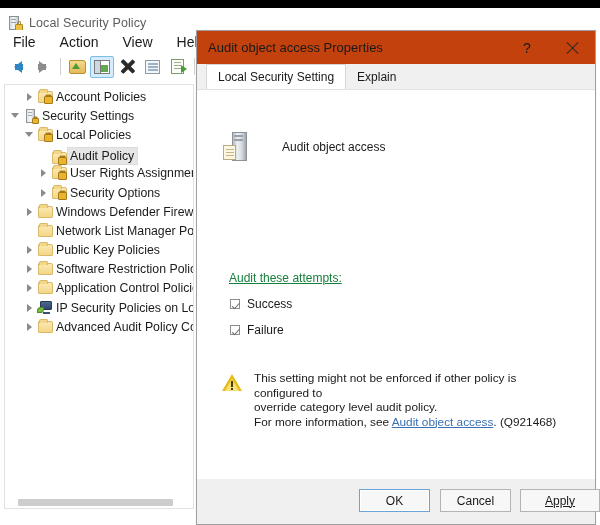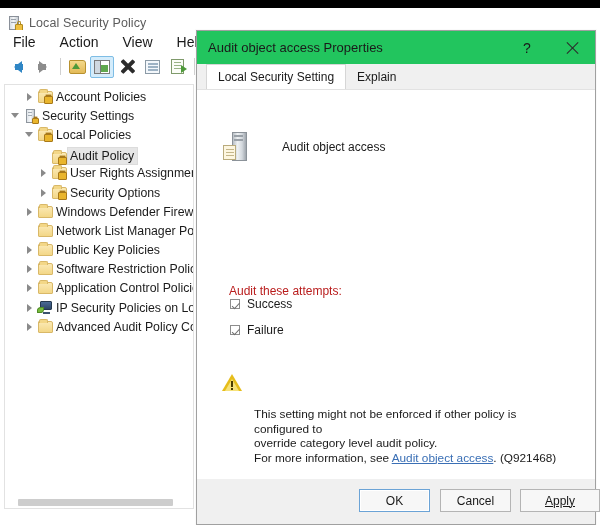--- a/index.html
+++ b/index.html
@@ -386,21 +386,21 @@
     left: 196px; top: 30px;
     width: 400px; height: 495px;
     background: #f0f0f0;
     border: 1px solid #a0a0a0;
     box-shadow: 0 0 0 1px rgba(0,0,0,0.02);
   }
   .dlg-titlebar {
     position: absolute;
     left: 0; top: 0;
     width: 100%; height: 33px;
-    background: #22c55e;
+    background: #c2410c;
     display: flex;
     align-items: center;
   }
   .dlg-title {
     font-size: 13px;
     color: #1a1a1a;
     margin-left: 11px;
   }
   .dlg-btns {
     margin-left: auto;
@@ -502,23 +502,24 @@
   }
   .policy-name {
     font-size: 12px;
     color: #1a1a1a;
     margin-left: 33px;
     white-space: nowrap;
   }
 
   .attempts-label {
     position: absolute;
-    left: 32px; top: 194px;
+    left: 32px; top: 181px;
     font-size: 12px;
-    color: #b91c1c;
+    color: #15803d;
+    text-decoration: underline;
   }
   .cb-row {
     position: absolute;
     left: 33px;
     display: flex;
     align-items: center;
     font-size: 12px;
     color: #1a1a1a;
   }
   .cb-row.success { top: 207px; }
@@ -580,21 +581,20 @@
     position: absolute;
     left: 9.2px; top: 15.3px;
     width: 1.8px; height: 1.8px;
     background: #4a3c00;
   }
   .warn-text {
     margin-left: 11px;
     font-size: 11.8px;
     color: #1a1a1a;
     line-height: 14.5px;
-    margin-top: 36px;
   }
   .warn-link {
     color: #3a6fb5;
     text-decoration: underline;
   }
 
   
   .dlg-footer {
     position: absolute;
     left: 0; bottom: 0;

